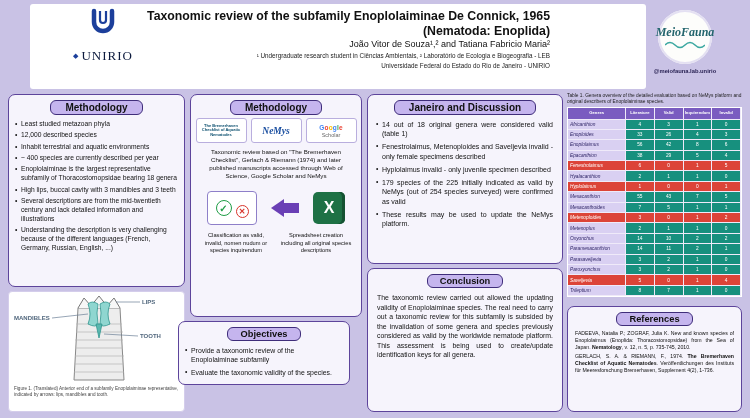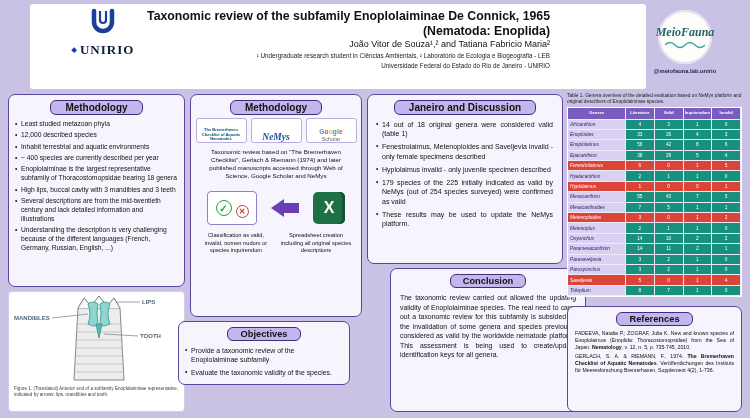--- a/index.html
+++ b/index.html
@@ -7,21 +7,21 @@
   body {
     position:relative; overflow:hidden;
     background:#c9c2e5;
     font-family:"Liberation Sans", sans-serif;
     color:#111;
   }
   
   .header-band { position:absolute; left:30px; top:4px; width:616px; height:85px;
     background:#ffffff; border-radius:3px; }
   .unirio { position:absolute; left:55px; top:8px; width:96px; text-align:center; }
-  .unirio-text { margin-top:2px; font-family:"Liberation Serif", serif; font-weight:bold;
+  .unirio-text { margin-top:8px; font-family:"Liberation Serif", serif; font-weight:normal;
     font-size:13px; letter-spacing:1px; color:#0d1b3e; }
   .unirio-text .diamond { color:#1c3f9b; font-size:7px; vertical-align:2px; margin-right:2px; }
   .title-block { position:absolute; left:146px; top:9px; width:404px; text-align:right; }
   .title-line { font-weight:bold; font-size:12.3px; line-height:1.2; white-space:nowrap; }
   .authors { font-size:9px; }
   .affil { margin-top:3px; font-size:6.3px; color:#222; }
   .badge { position:absolute; left:650px; top:10px; width:70px; text-align:center; }
   .badge-circle { width:54px; height:54px; margin:0 auto; border-radius:50%;
     background:#fdfdfb; box-shadow:0 0 0 2px #e4e0f2 inset;
     display:flex; flex-direction:column; align-items:center; justify-content:center; }
@@ -43,21 +43,21 @@
   
   .intro-card { left:8px; top:94px; width:177px; height:193px; }
   .figure-box { position:absolute; left:8px; top:291px; width:177px; height:121px;
     background:#ffffff; border:1px solid #d4cdeb; border-radius:4px; text-align:center; padding-top:2px; }
   .figure-caption { font-size:4.6px; line-height:1.25; color:#444; padding:0 5px; text-align:left; }
 
   
   .method-card { left:190px; top:94px; width:172px; height:223px; }
   .logo-row { display:flex; justify-content:center; gap:4px; margin-top:3px; }
   .logo-box { width:51px; height:25px; background:#fff; border:1px solid #b9aede; border-radius:3px;
-    display:flex; flex-direction:column; align-items:center; justify-content:flex-end; overflow:hidden; }
+    display:flex; flex-direction:column; align-items:center; justify-content:center; overflow:hidden; }
   .bremerhaven-text { font-size:4px; line-height:1.15; color:#0b4f6e; font-weight:bold; text-align:center; padding:0 2px; }
   .nemys-text { font-family:"Liberation Serif", serif; font-weight:bold; font-style:italic;
     font-size:9.5px; color:#1b4fa0; }
   .google-line { font-size:6.5px; font-weight:bold; letter-spacing:0.2px; }
   .scholar-text { font-size:5.5px; color:#6a6a6a; margin-top:1px; }
   .method-desc { font-size:6.2px; line-height:1.3; text-align:center; padding:5px 9px 2px; }
   .flow-row { display:flex; align-items:center; justify-content:space-between; padding:0 16px; margin-top:9px; }
   .check-box { width:50px; height:34px; background:#fff; border:1px solid #8e7fc9; border-radius:4px;
     display:flex; align-items:center; justify-content:center; gap:4px; }
   .circle-icon { border-radius:50%; display:flex; align-items:center; justify-content:center; font-weight:bold; }
@@ -73,21 +73,21 @@
   .flow-captions { display:flex; justify-content:space-between; padding:0 8px; margin-top:7px; }
   .flow-caption { width:74px; font-size:5.7px; line-height:1.3; text-align:center; }
 
   .objectives-card { left:178px; top:321px; width:172px; height:64px; }
   .objectives-card ul.bullets li { font-size:6.9px; margin-bottom:4px; }
 
   
   .results-card { left:367px; top:94px; width:196px; height:170px; }
   .results-card ul.bullets { padding:2px 9px 4px 8px; }
   .results-card ul.bullets li { font-size:7px; margin-bottom:4px; text-align:justify; }
-  .conclusion-card { left:367px; top:268px; width:196px; height:144px;margin-left:23px; }
+  .conclusion-card { left:367px; top:268px; width:196px; height:144px; }
   .conclusion-text { font-size:6.9px; line-height:1.38; text-align:justify; padding:2px 9px; }
 
   
   .table-area { position:absolute; left:567px; top:93px; width:175px; }
   .table-caption { font-size:4.8px; line-height:1.2; color:#1c1c1c; margin-bottom:2px; }
   .table1 { width:175px; border:0.5px solid #fff; }
   .thead { display:flex; }
   .thead .th { background:#7a5cc0; color:#fff; font-weight:bold; font-size:4.2px;
     display:flex; align-items:center; justify-content:center; text-align:center;
     height:12px; line-height:1.05; border-right:0.5px solid #efeaf9; border-bottom:0.5px solid #efeaf9; }

